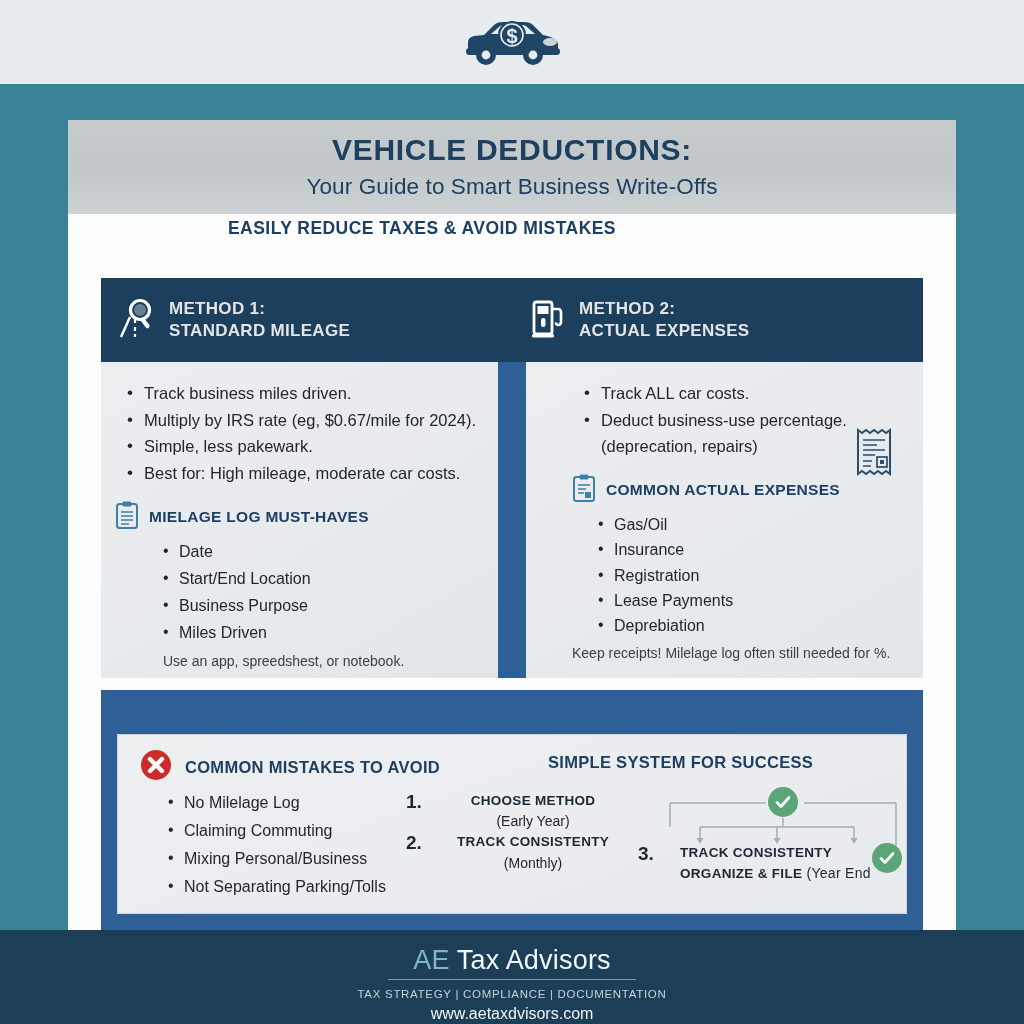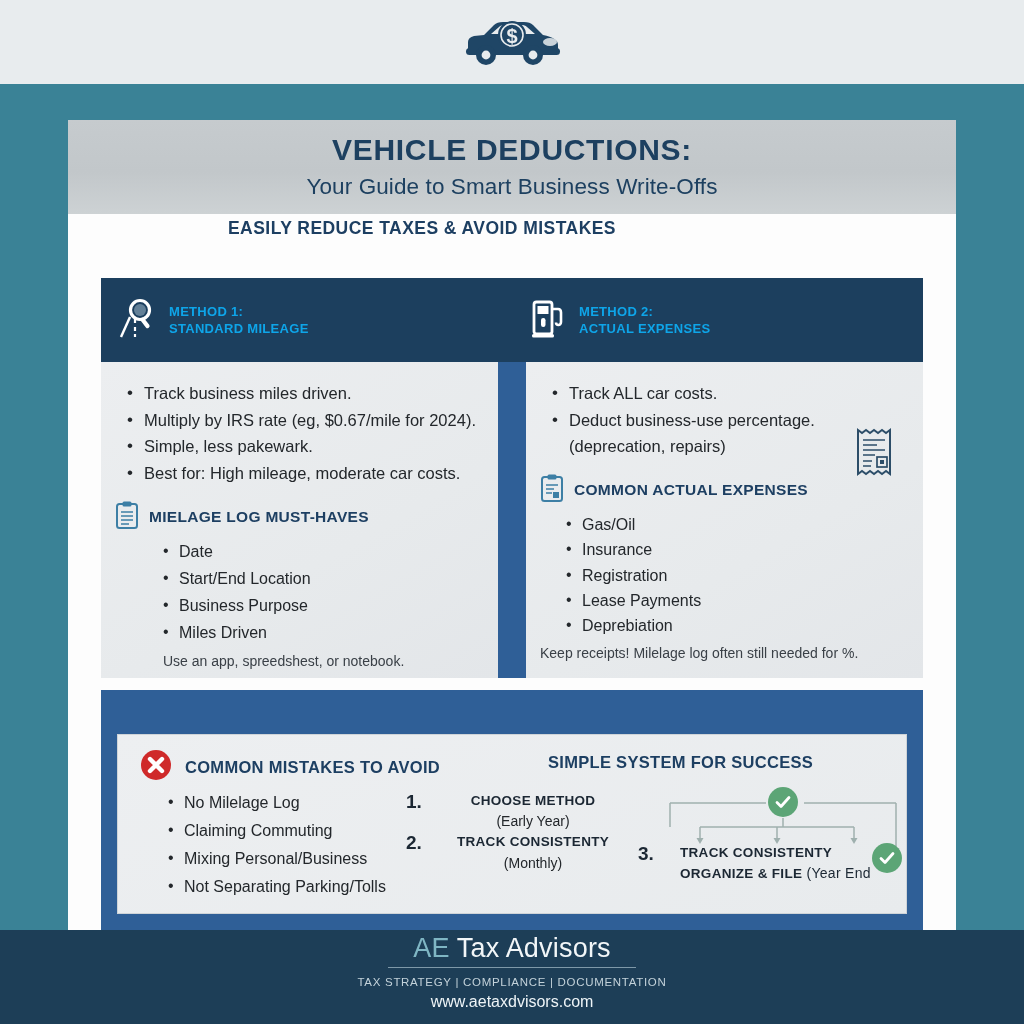--- a/index.html
+++ b/index.html
@@ -52,29 +52,29 @@
     position:absolute; left:33px; top:158px; width:822px; height:400px;
     background:#2f5f97;
   }
   .method-head {
     position:absolute; top:0; left:0; width:822px; height:84px;
     background:#1c3f5e;
   }
   .mh-col { position:absolute; top:0; height:84px; display:flex; align-items:center; gap:14px; }
   .mh-col.left  { left:16px; }
   .mh-col.right { left:430px; }
-  .mh-text { color:#0ea5e9; font-weight:bold; font-size:13px; line-height:1.32; letter-spacing:.3px; }
+  .mh-text { color:#e5e5e5; font-weight:bold; font-size:17px; line-height:1.32; letter-spacing:.3px; }
 
   .panels { position:absolute; top:84px; left:0; width:822px; height:236px; }
   .panel {
     position:absolute; top:0; height:316px;
     background:linear-gradient(150deg,#eceef0 0%,#e7eaec 60%,#e3e6e9 100%);
   }
   .panel.left  { left:0px;   width:397px; }
-  .panel.right { left:425px; width:397px; }
+  .panel.right { left:425px; width:397px;padding-left:32px; }
 
   .bullets { list-style:none; padding:18px 16px 0 26px; }
   .bullets li {
     font-size:16.5px; color:#23272b; line-height:1.62;
     position:relative; padding-left:17px;
   }
   .bullets li::before {
     content:"\2022"; position:absolute; left:0; top:-1px; font-size:17px; color:#23272b;
   }
   .bullets li.cont::before { content:""; }
@@ -147,21 +147,21 @@
     background:#5ca576; display:flex; align-items:center; justify-content:center;
   }
   .chk.a { left:110px; top:0px; }
   .chk.b { left:214px; top:56px; }
 
   
   .footer {
     position:absolute; left:0; top:930px; width:1024px; height:94px;
     background:#1d3e57; text-align:center;
   }
-  .f-brand { padding-top:3px; font-size:27px; color:#f2f6f8; letter-spacing:.2px; }
+  .f-brand { padding-top:15px; font-size:27px; color:#f2f6f8; letter-spacing:.2px; }
   .f-brand .ae { color:#7fb6c4; }
   .f-rule { width:248px; height:1px; background:#7e98a8; margin:3px auto 0; }
   .f-sub { font-size:11.5px; color:#c3d2da; letter-spacing:.7px; margin-top:8px; }
   .f-url { font-size:16px; color:#eef4f7; margin-top:5px; }
 </style>
 </head>
 <body>
 
 <div id="poster">
 

